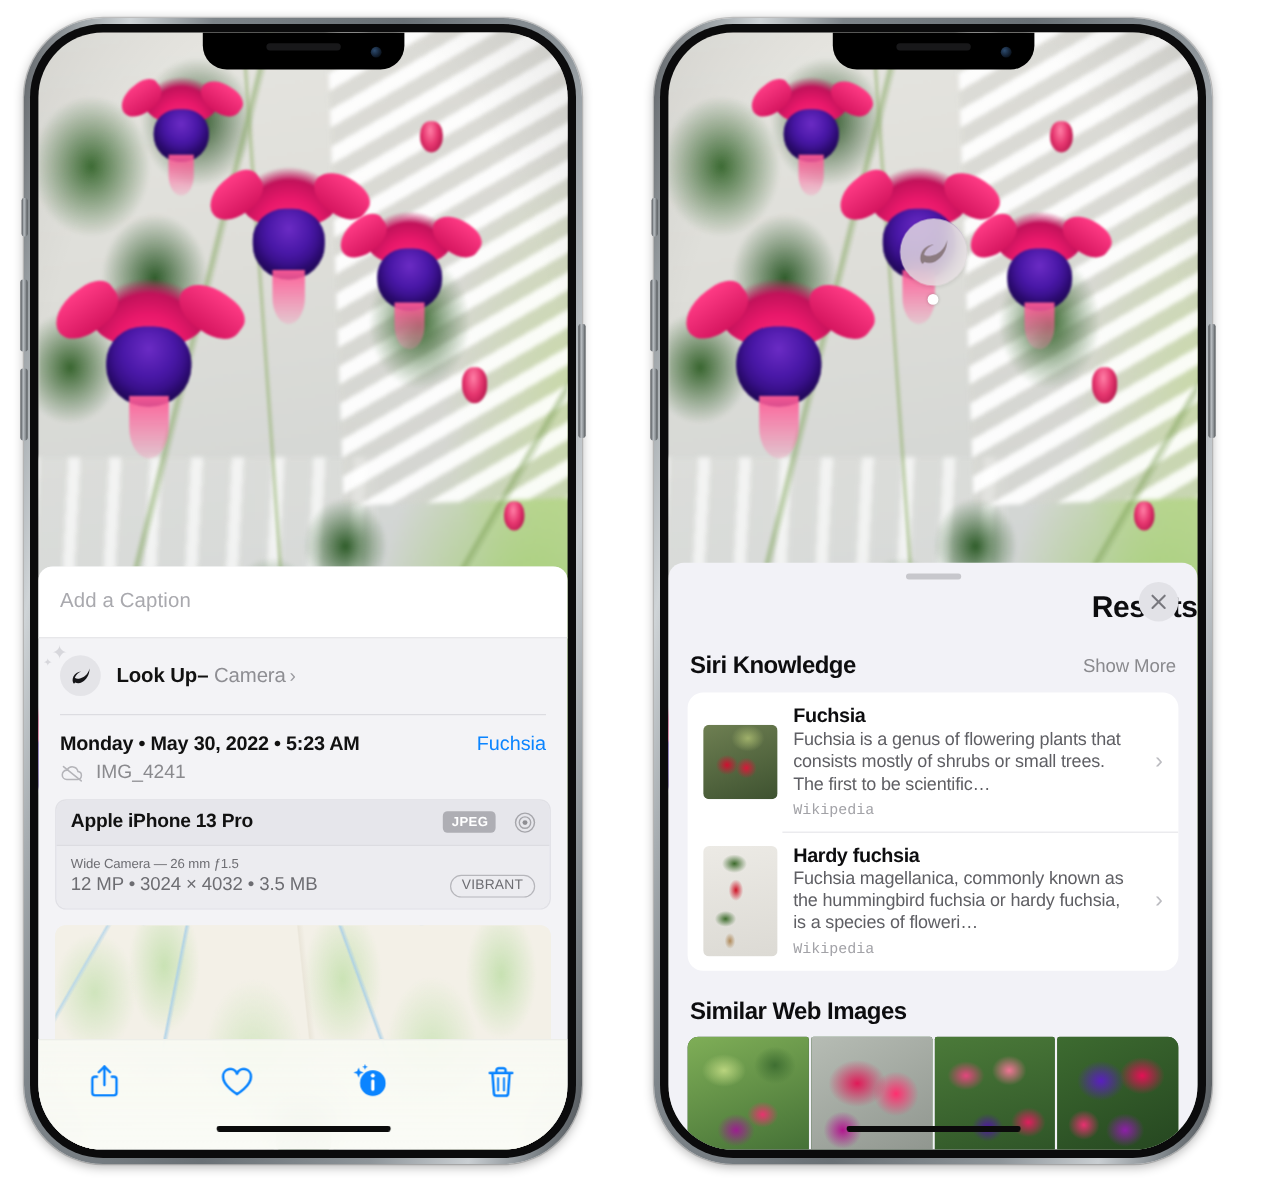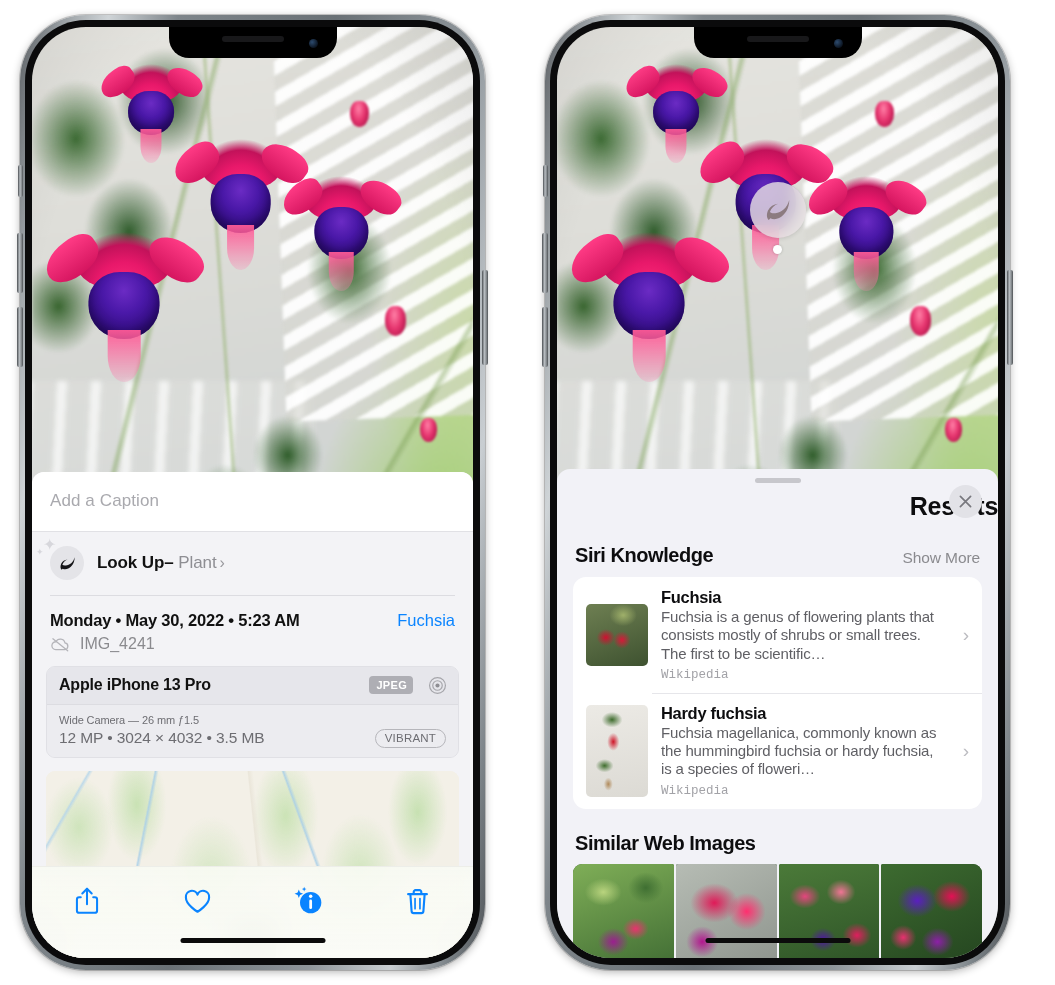--- a/index.html
+++ b/index.html
@@ -293,21 +293,21 @@
     margin: 9px auto 0;
   }
   .res-head { position:relative; padding: 9px 0 0 0; }
   .res-title { text-align:right; font-size:25px; font-weight:700; color:#0d0d0f; letter-spacing:-.3px; }
   .close-btn {
     position:absolute; right: 16px; top: 2px;
     width: 33px; height:33px; border-radius:50%;
     background:#e2e2e7; display:flex; align-items:center; justify-content:center;
   }
   .sec-head {
-    display:flex; align-items:flex-end; justify-content:space-between;
+    display:flex; align-items:center; justify-content:space-between;
     padding: 23px 18px 10px 18px;
   }
   .sec-title { font-size:20px; font-weight:700; color:#0d0d0f; letter-spacing:-.45px; }
   .show-more { font-size:15.5px; color:#8a8a8e; letter-spacing:-.1px; }
 
   .kb-card { margin: 0 16px; background:#fff; border-radius:13px; overflow:hidden; }
   .kb-row { display:flex; align-items:center; gap:13px; padding: 11px 13px 11px 13px; }
   .kb-row + .kb-row { position:relative; }
   .kb-row + .kb-row::before {
     content:""; position:absolute; top:0; left:79px; right:0; height:.5px; background:#e6e6ea;
@@ -441,21 +441,21 @@
 
         <div class="lookup-row">
           <div class="leaf-badge">
             <span class="sparkle s1">✦</span>
             <span class="sparkle s2">✦</span>
             <svg width="19" height="19" viewBox="0 0 24 24" aria-hidden="true">
               <path d="M21 4c-1.6 6.4-6.1 10-11.2 10.6-2 .24-3.4-.2-4.3-1 1.1-3.2 3.5-5.4 6.6-6.6-3.6.5-6.4 2.2-8.1 5.3C2.6 15.6 3 18.4 4.6 20l1.3-1.4c2 1 4.6 1 7-.2C17.8 15.9 21 10.6 21 4z" fill="#151518"></path>
             </svg>
           </div>
           <div class="lookup-text">
-            <b>Look Up</b><b style="font-weight:700;">–</b> <span class="kind">Plant</span><span class="lookup-chev">›</span>
+            <b>Look Up</b><b style="font-weight:700;">–</b> <span class="kind">Camera</span><span class="lookup-chev">›</span>
           </div>
         </div>
 
         <div class="hairline"></div>
 
         <div class="date-row">
           <span class="date-txt">Monday • May 30, 2022 • 5:23 AM</span>
           <span class="adjust">Fuchsia</span>
         </div>
 

